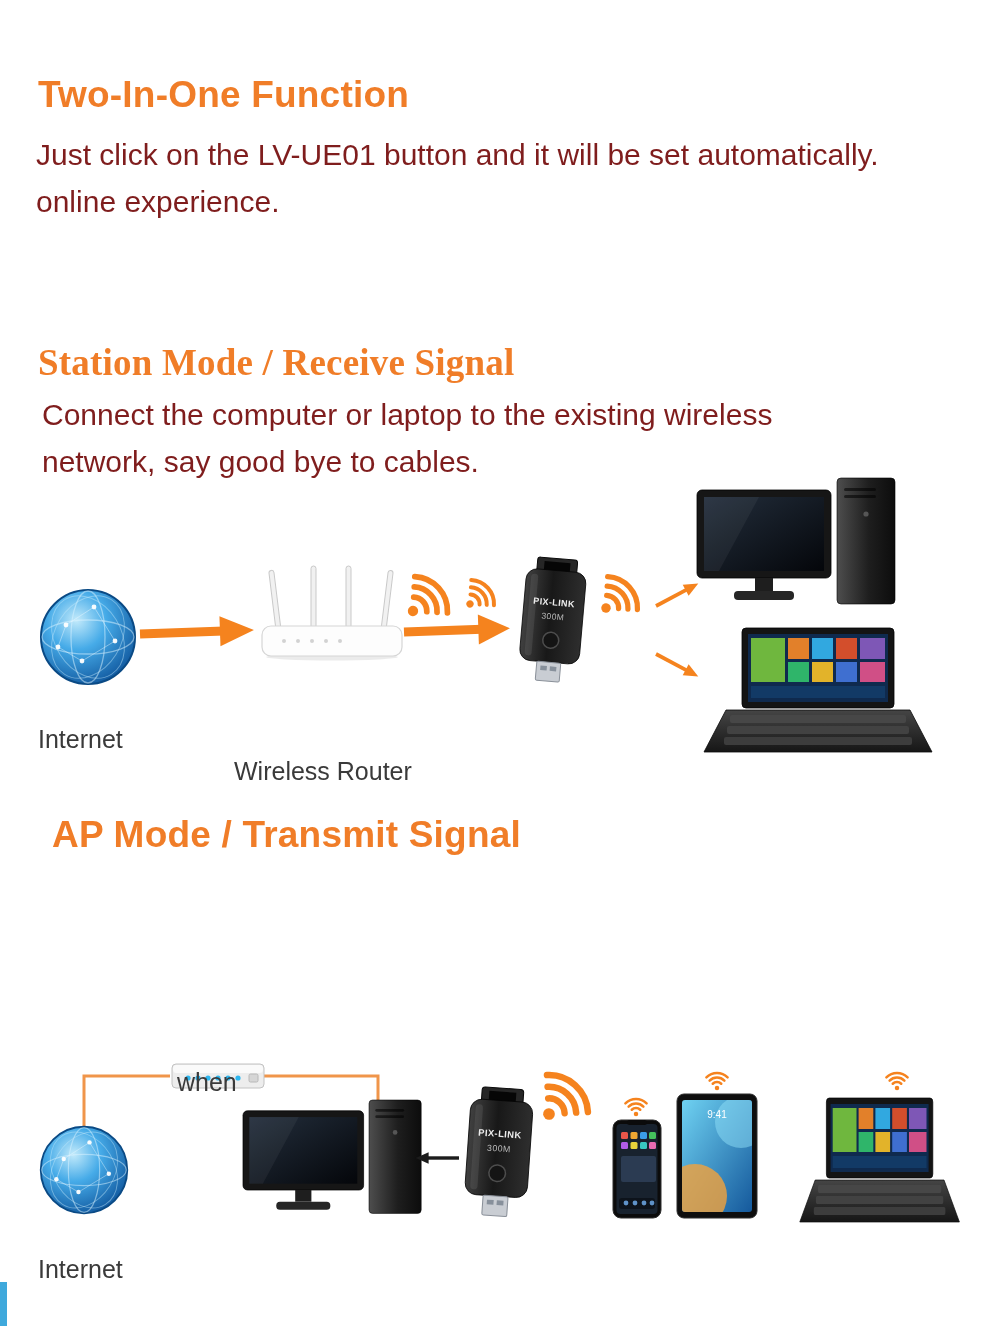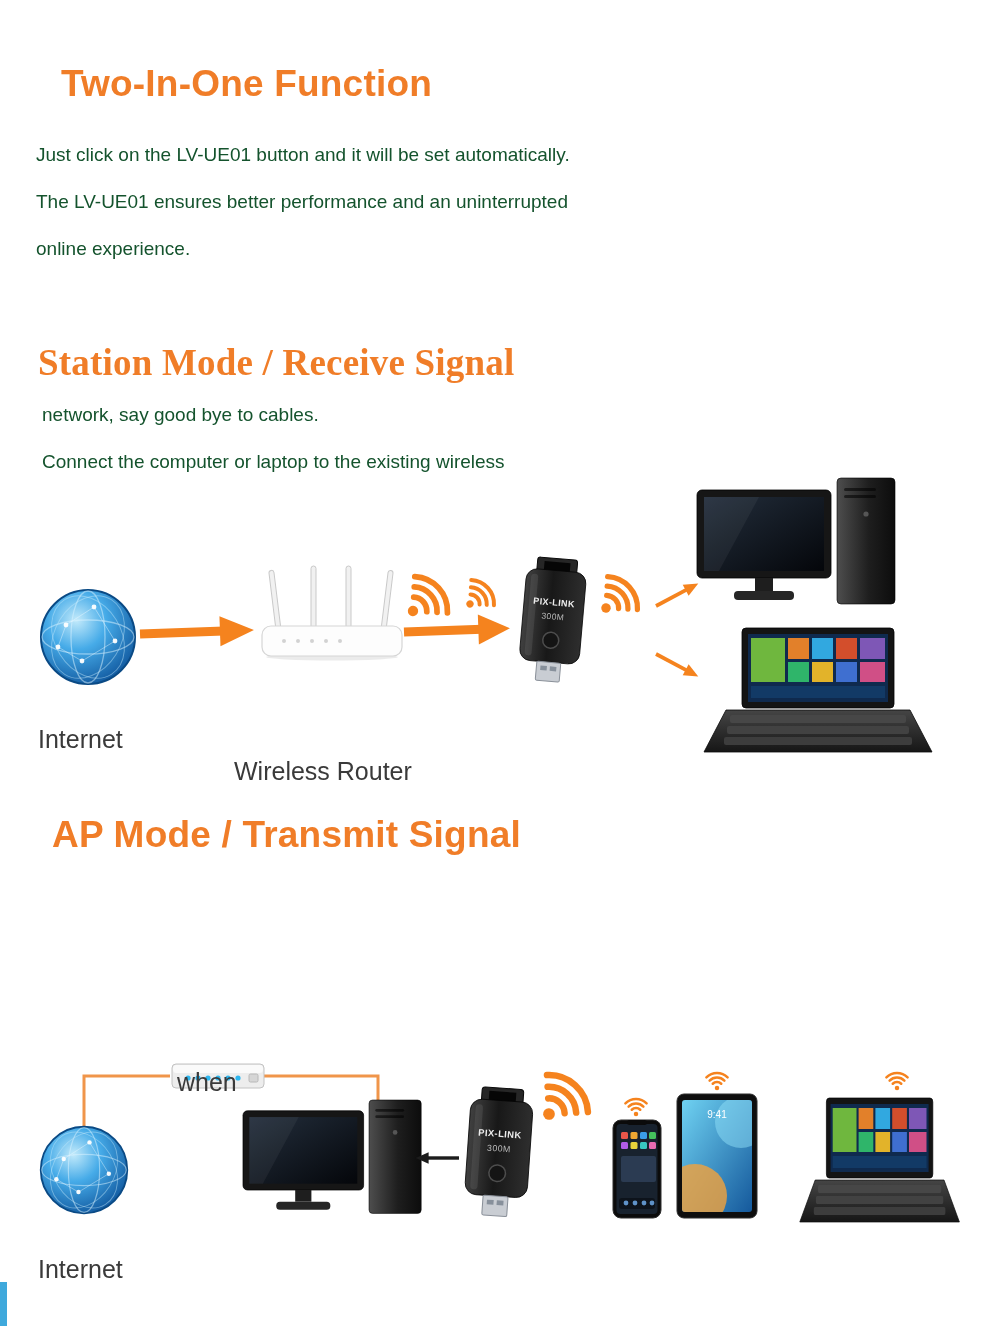--- a/index.html
+++ b/index.html
@@ -15,23 +15,23 @@
   .heading {
     position:absolute;
     color:#f07d28;
     font-weight:bold;
     font-size:37px;
     letter-spacing:0.2px;
     white-space:nowrap;
   }
   .body-text { position:absolute; }
   .body-line {
-    font-size:19px;
+    font-size:30px;
     line-height:47px;
-    color:#14532d;
+    color:#7f1d1d;
     white-space:nowrap;
   }
   .diagram-label {
     position:absolute;
     color:#3a3a3a;
     font-size:25px;
     white-space:nowrap;
     margin-top:36px;
   }
   .diagram { position:absolute; left:0; width:1000px; }
@@ -217,31 +217,30 @@
         <rect x="5" y="6" width="70" height="112" rx="3" fill="url(#gTabScr)"></rect>
         <g clip-path="url(#clipTab)">
           <circle cx="18" cy="102" r="32" fill="#f2a23c" opacity="0.8"></circle>
           <circle cx="64" cy="28" r="26" fill="#8fe0f7" opacity="0.5"></circle>
         </g>
         <text x="40" y="24" text-anchor="middle" font-family="Liberation Sans, sans-serif" font-size="10" fill="#ffffff">9:41</text>
       </g>
     </defs>
   </svg>
 
-  <h1 class="heading" style="left:38px; top:63px;margin-left:23px;">Two-In-One Function</h1>
+  <h1 class="heading" style="left:38px; top:74px;">Two-In-One Function</h1>
   <div class="body-text" style="left:36px; top:131px;">
     <div class="body-line">Just click on the LV-UE01 button and it will be set automatically.</div>
-    <div class="body-line">The LV-UE01 ensures better performance and an uninterrupted</div>
     <div class="body-line">online experience.</div>
   </div>
 
   <h2 class="heading" style="left:38px; top:341px;font-family:Liberation Serif, serif;">Station Mode / Receive Signal</h2>
   <div class="body-text" style="left:42px; top:391px;">
+    <div class="body-line">Connect the computer or laptop to the existing wireless</div>
     <div class="body-line">network, say good bye to cables.</div>
-    <div class="body-line">Connect the computer or laptop to the existing wireless</div>
   </div>
 
   <div class="diagram" style="top:470px; height:300px;">
     <svg viewBox="0 0 1000 300" width="1000" height="300" xmlns="http://www.w3.org/2000/svg">
       <use href="#sym-globe" transform="translate(88,167)"></use>
       <use href="#sym-arrow" color="#f5831e" transform="translate(140,164) rotate(-2)"></use>
       <use href="#sym-router" transform="translate(262,96)"></use>
       <use href="#sym-arrow" color="#f5831e" transform="translate(404,162) rotate(-2) scale(0.93,1)"></use>
       <use href="#sym-wifi" color="#f5831e" transform="translate(413,141) rotate(-42) scale(1.15)"></use>
       <use href="#sym-wifi" color="#f5831e" transform="translate(470,134) rotate(-42) scale(0.8)"></use>

